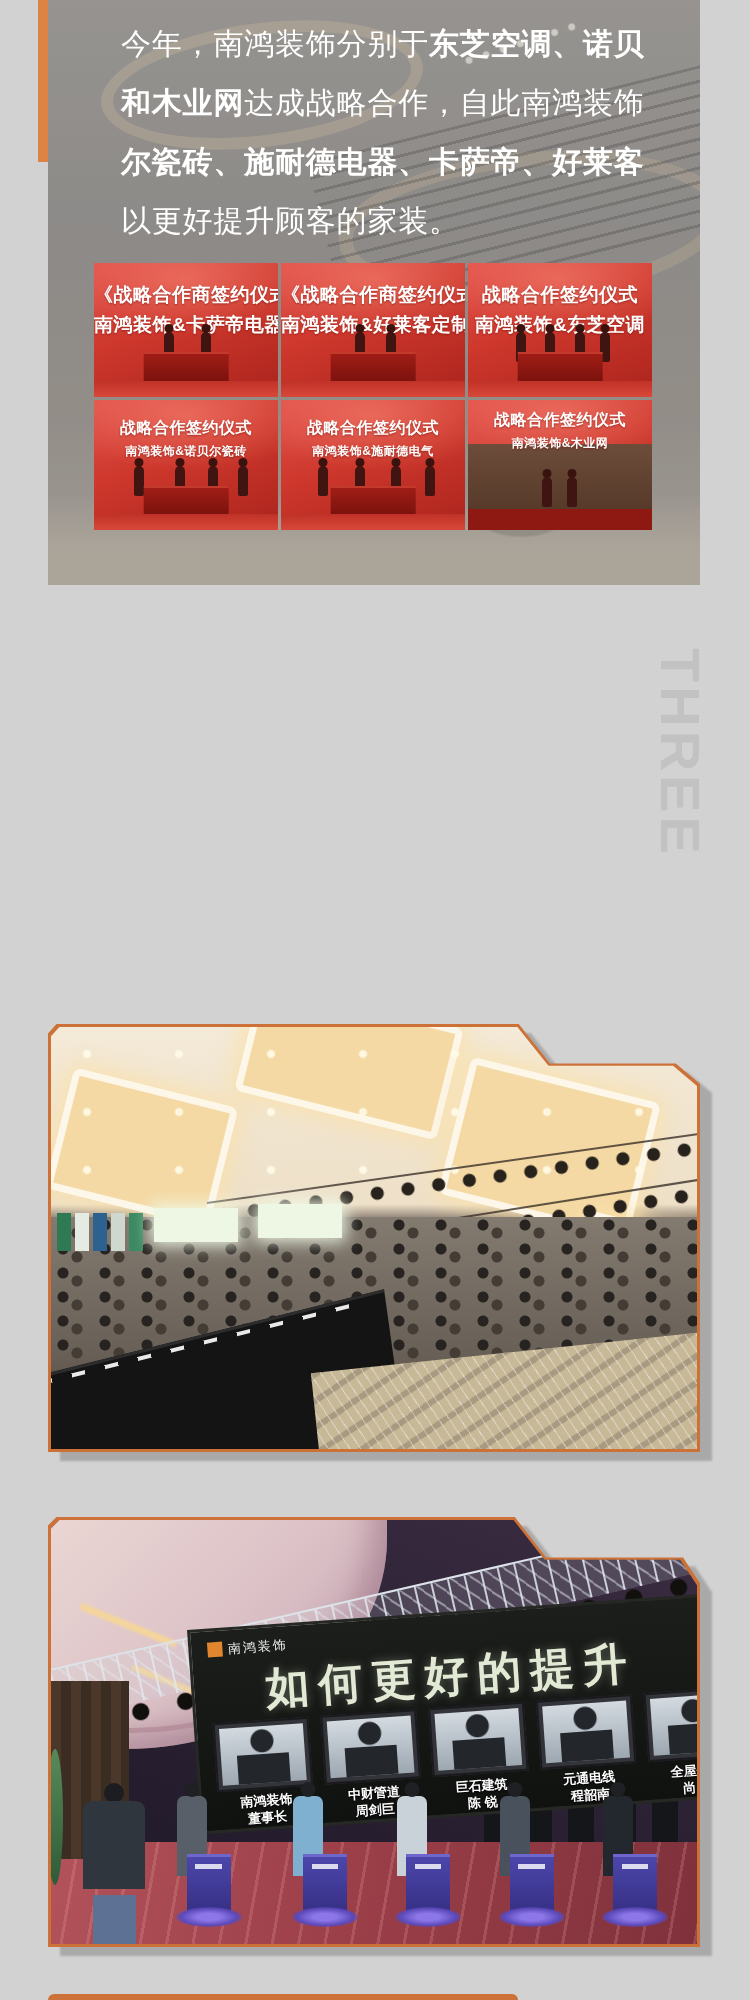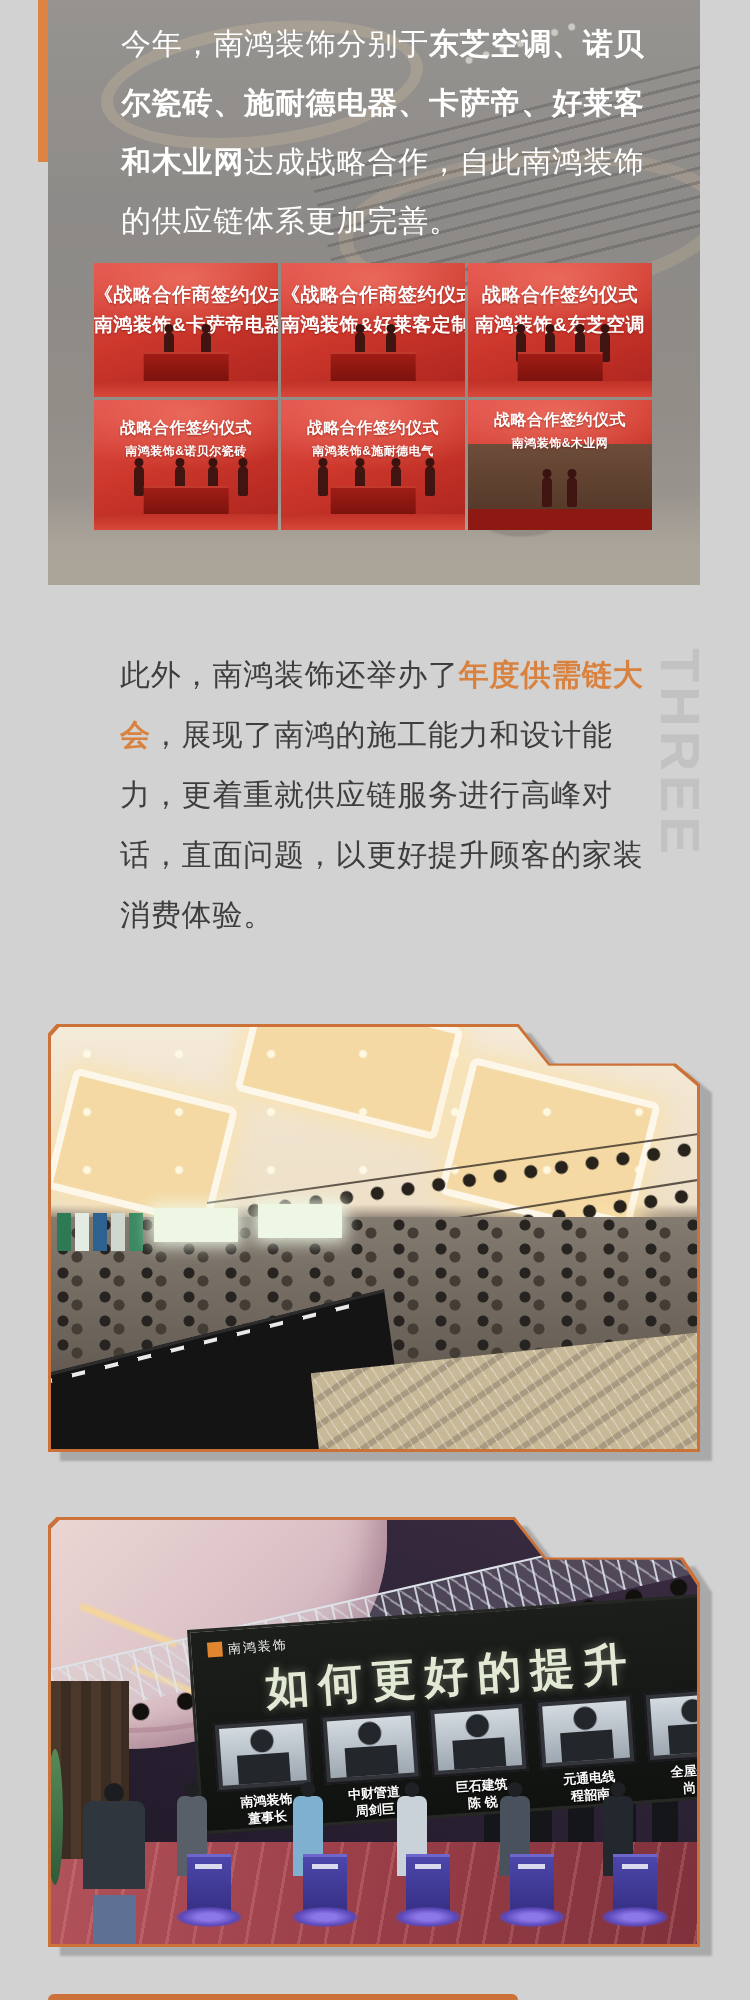--- a/index.html
+++ b/index.html
@@ -192,23 +192,23 @@
     <div class="hero-dots"></div>
     <div class="hero-floor"></div>
     <div class="hero-plant"></div>
     <div class="hero-shade"></div>
   </div>
 
   <div class="orange-bar"></div>
 
   <div class="intro-text">
     <div><span>今年，南鸿装饰分别于</span><span class="b">东芝空调、诺贝</span></div>
+    <div><span class="b">和木业网</span><span>达成战略合作，自此南鸿装饰</span></div>
     <div><span class="b">尔瓷砖、施耐德电器、卡萨帝、好莱客</span></div>
-    <div><span class="b">和木业网</span><span>达成战略合作，自此南鸿装饰</span></div>
-    <div><span>的供应链体系更加完善。</span></div>
+    <div><span>以更好提升顾客的家装。</span></div>
   </div>
 
   <div class="grid">
 
     <div class="tile">
       <div class="tile-cap">
           <div class="cap1">《战略合作商签约仪式</div>
           <div class="cap2">南鸿装饰&amp;卡萨帝电器</div>
         </div>
       <div class="fig" style="left:38%;"></div>
@@ -272,27 +272,20 @@
       <div class="tile-cap">
           <div class="cap1">战略合作签约仪式</div>
           <div class="cap2">南鸿装饰&amp;木业网</div>
         </div>
       <div class="fig" style="left:40%;bottom:18%;"></div>
       <div class="fig" style="left:54%;bottom:18%;"></div>
       <div class="tile-table"></div>
     </div>
   </div>
 
-  <div class="supply-text">
-    <div><span>此外，南鸿装饰还举办了</span><span class="o">年度供需链大</span></div>
-    <div><span class="o">会</span><span>，展现了南鸿的施工能力和设计能</span></div>
-    <div><span>力，更着重就供应链服务进行高峰对</span></div>
-    <div><span>话，直面问题，以更好提升顾客的家装</span></div>
-    <div><span>消费体验。</span></div>
-  </div>
 
   <div class="watermark">THREE</div>
 
   <div class="frame frame1">
     <div class="frame-border clip1"></div>
     <div class="frame-content clip1 hall">
       <div class="glow-panel gp1"></div>
       <div class="glow-panel gp2"></div>
       <div class="glow-panel gp3"></div>
       <div class="glow-panel gp4"></div>

